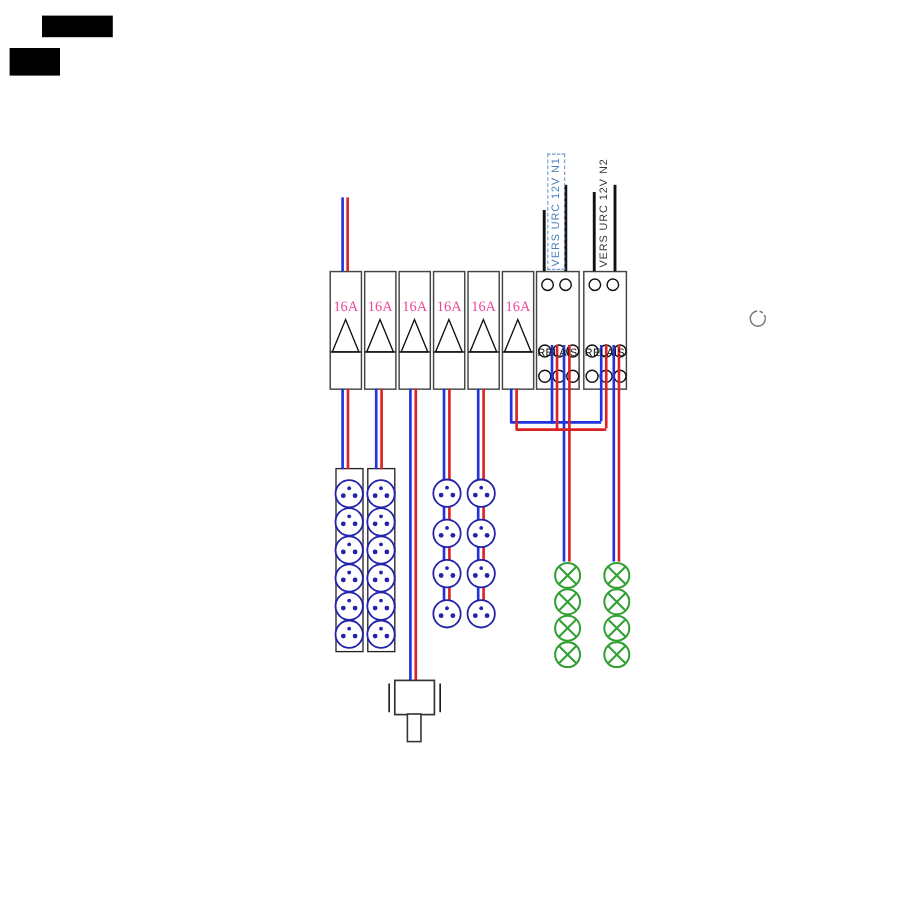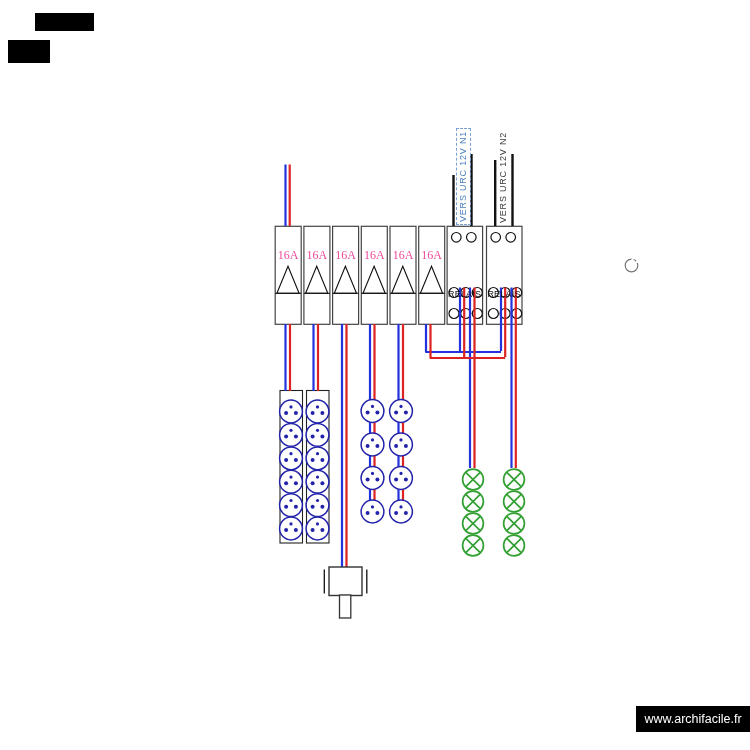--- a/index.html
+++ b/index.html
@@ -146,17 +146,14 @@
 
   <div class="abs relay-label" style="left:446.6px;top:256.5px;">RELAIS</div>
   <div class="abs relay-label" style="left:486px;top:256.5px;">RELAIS</div>
 
   <div class="abs vlabel sel" style="left:415px;top:169px;">VERS URC 12V N1</div>
   <div class="abs vlabel plain" style="left:456px;top:171px;">VERS URC 12V N2</div>
 
   <div class="abs blackbox" style="left:35px;top:13px;width:59px;height:18px;"></div>
   <div class="abs blackbox" style="left:8px;top:40px;width:42px;height:23px;"></div>
 
-  <div class="abs footer-bar" style="left:636px;top:706px;">
-    <span>www.archifacile.fr</span>
-  </div>
 
 </div>
 
 </body></html>

